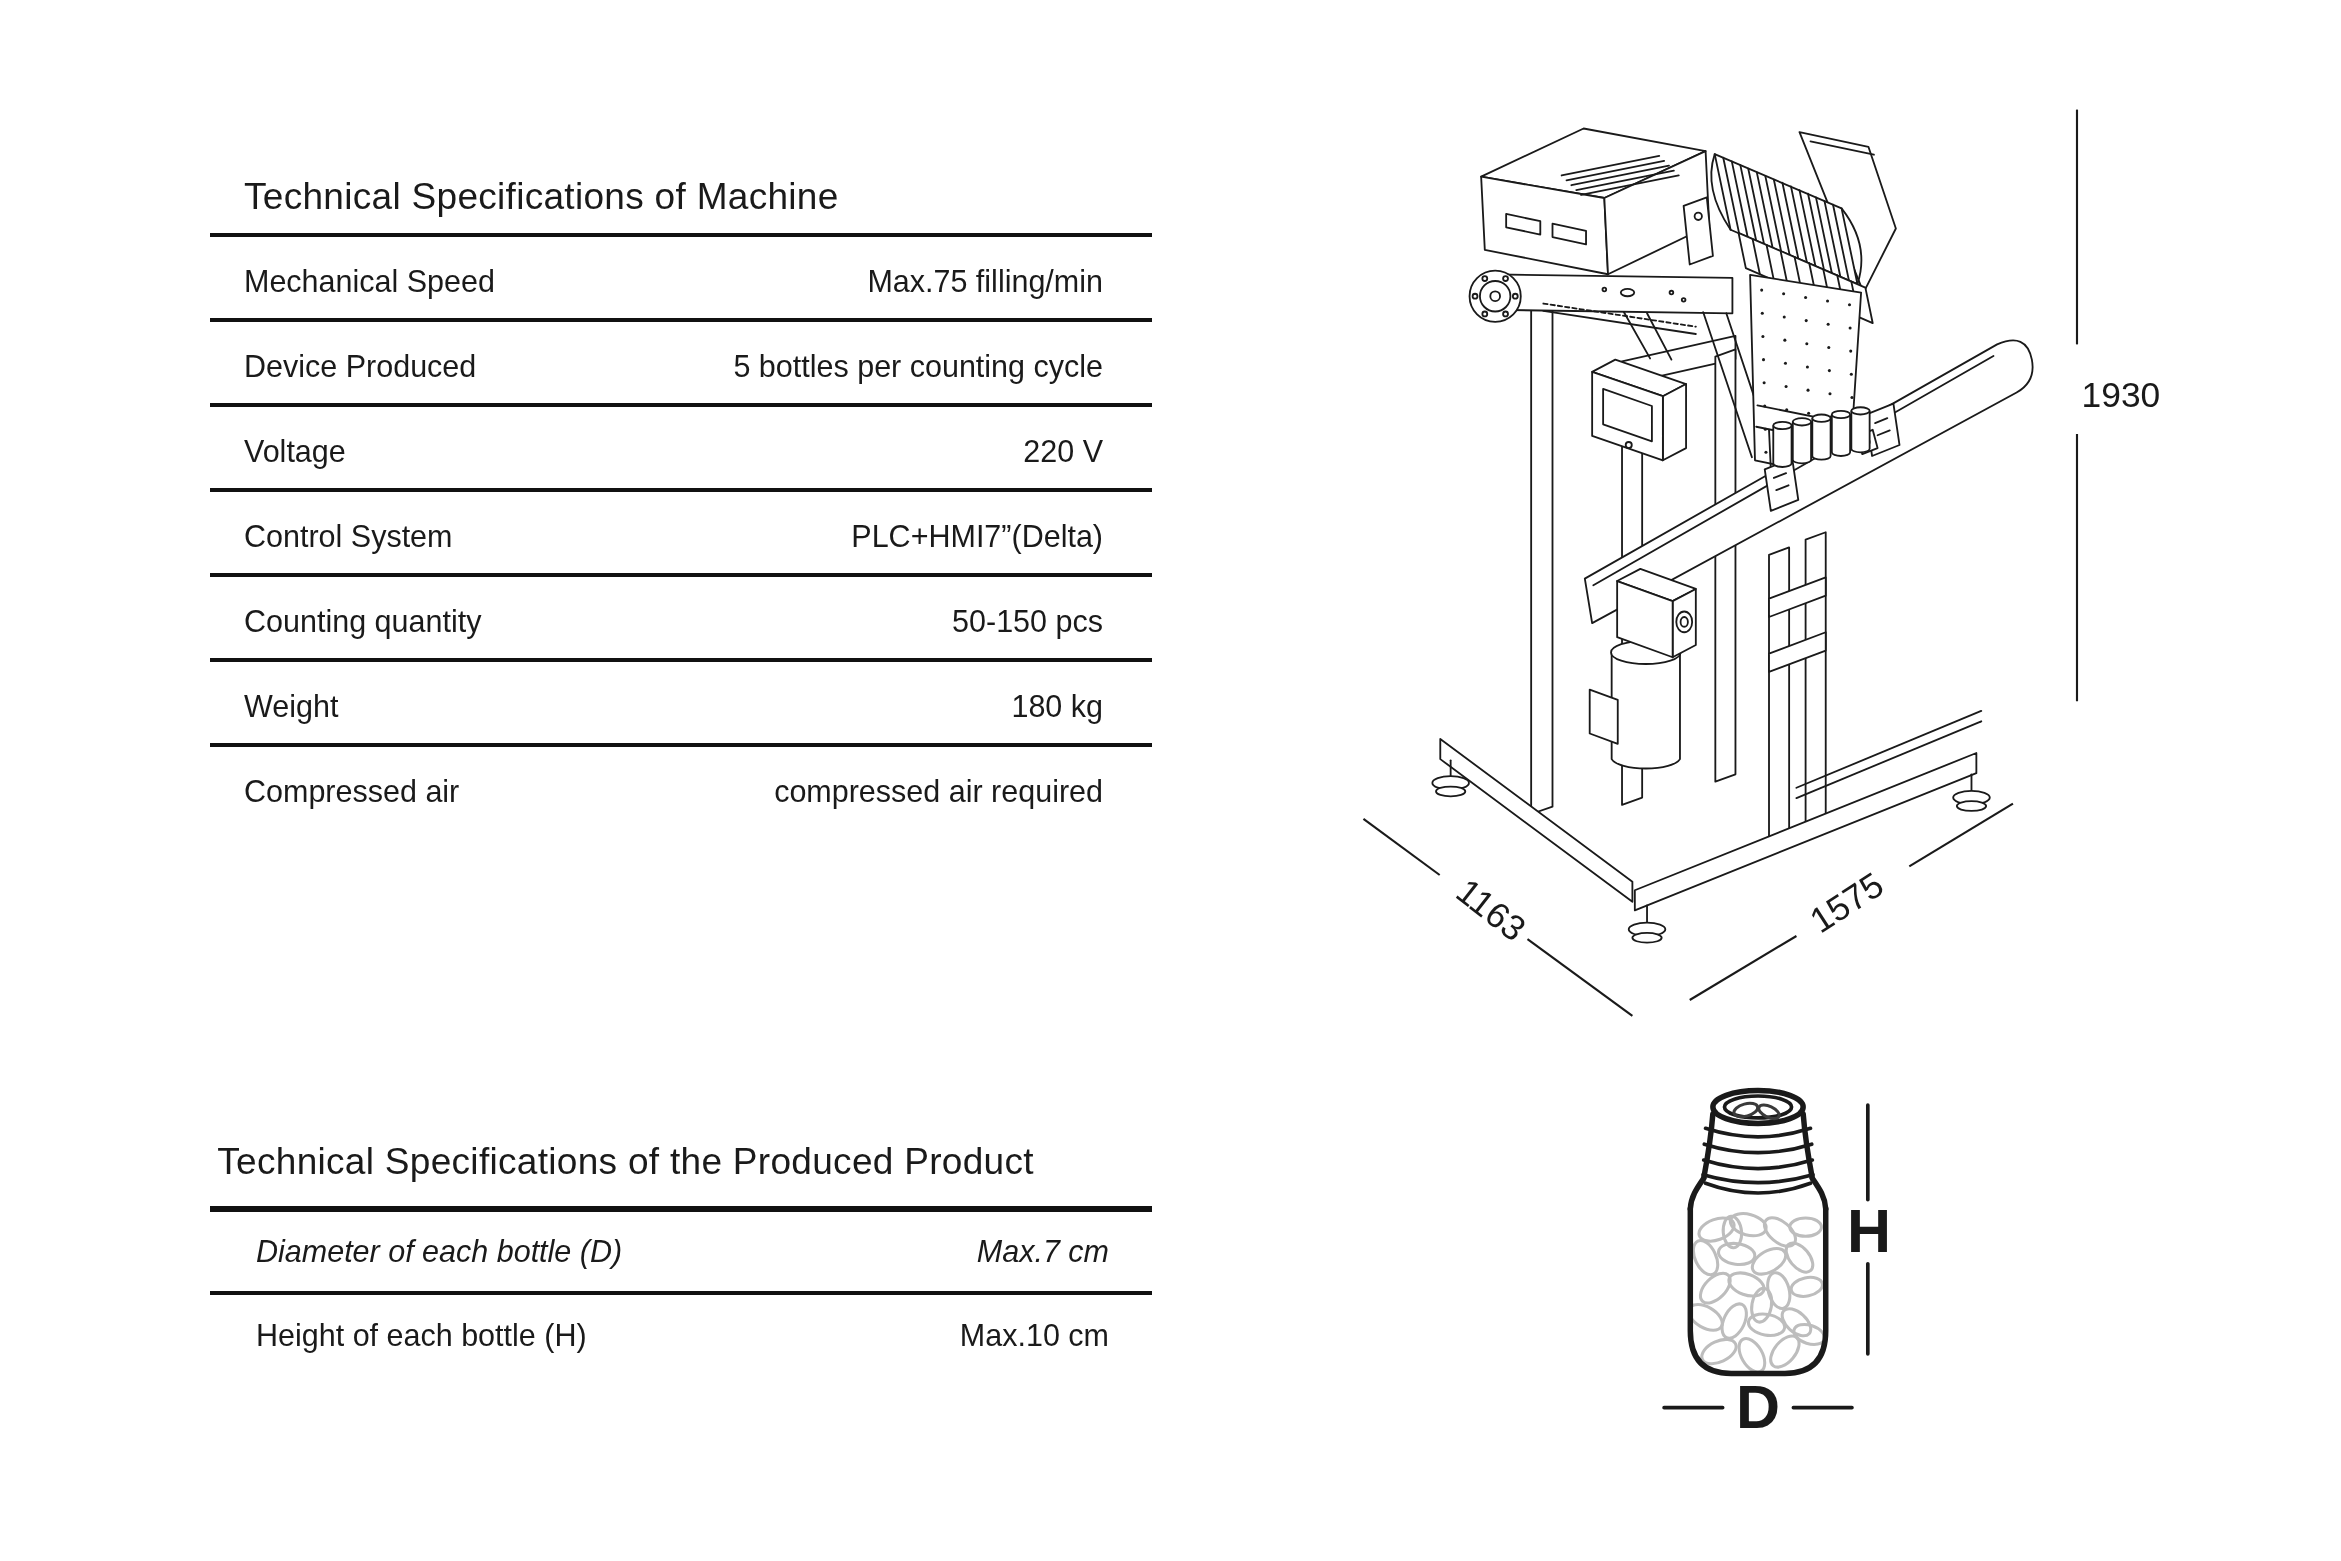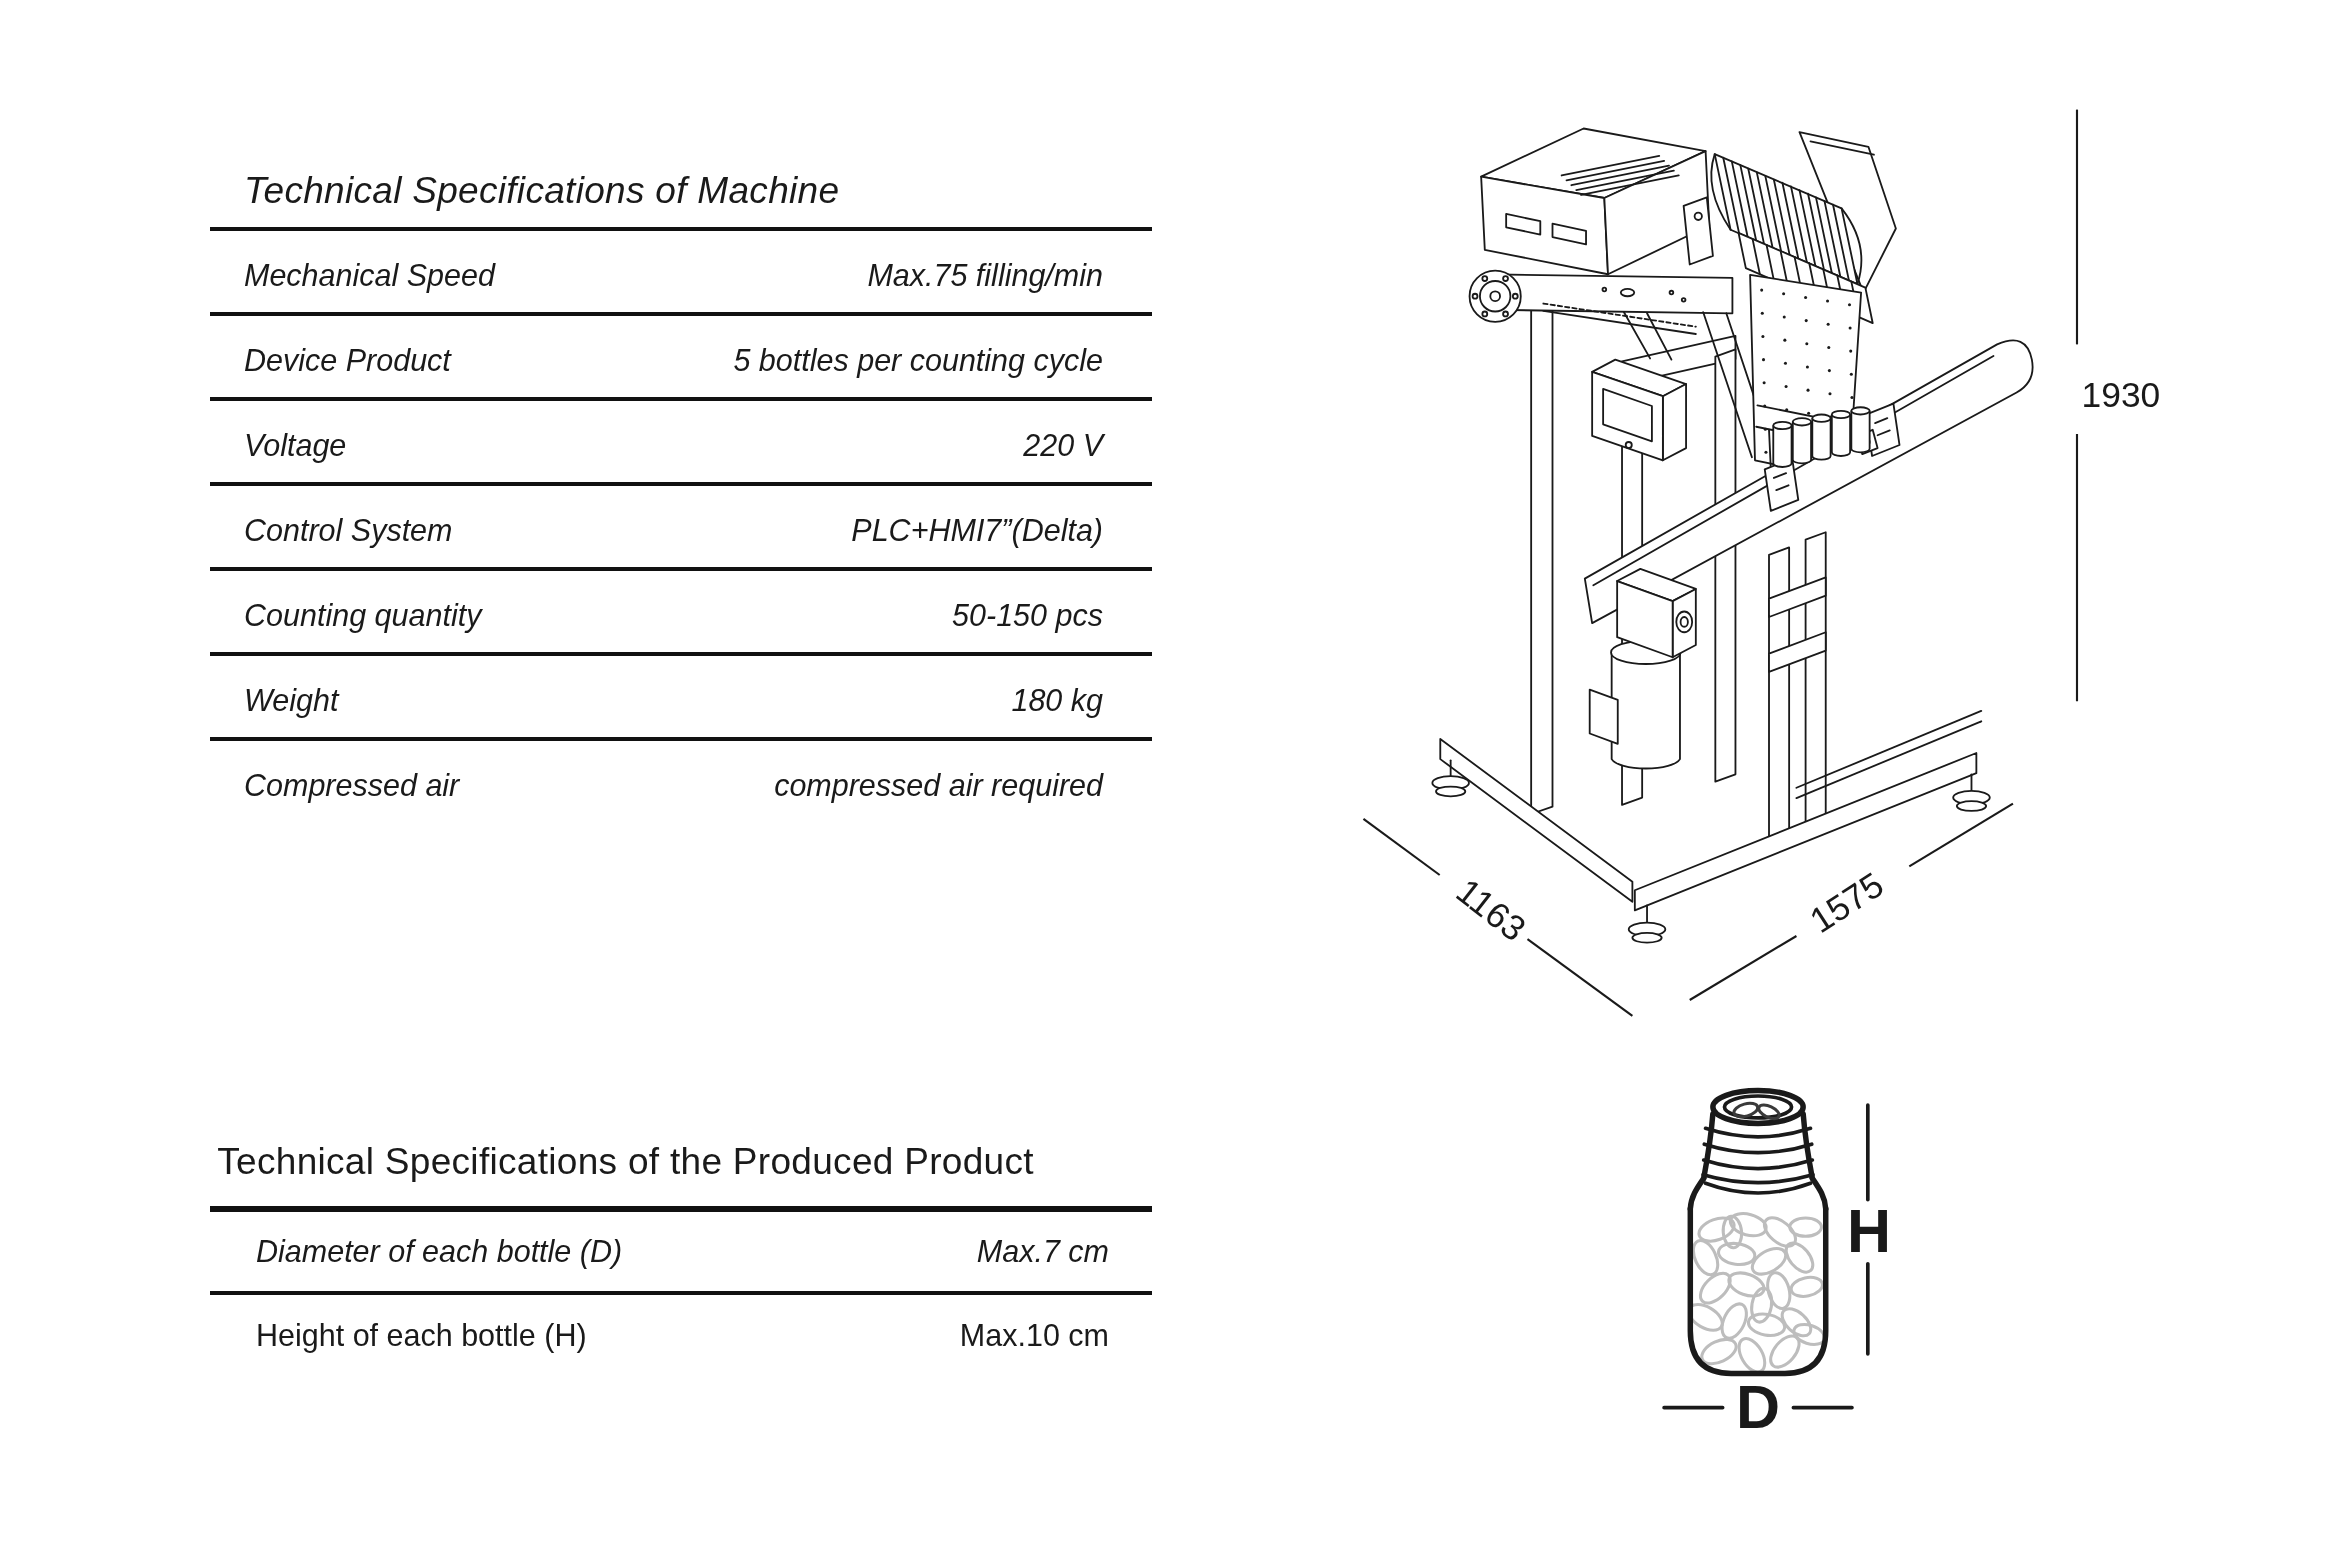--- a/index.html
+++ b/index.html
@@ -2,21 +2,21 @@
 <html style="font-size:9.8px"><head>
 <meta charset="utf-8">
 <style>
   html,body{margin:0;padding:0;background:#fff;}
   .page{
     position:relative;width:2342px;height:1561px;background:#ffffff;
     font-family:"Liberation Sans","DejaVu Sans",sans-serif;color:#1a1a1a;overflow:hidden;
   }
   
   .spec-block{position:absolute;width:942px;}
-  .machine-specs{left:210px;top:154px;font-style:italic;}
+  .machine-specs{left:210px;top:160px;}
   .product-specs{left:210px;top:1118px;}
   .spec-title{display:flex;align-items:center;font-size:37px;letter-spacing:0.3px;}
   .machine-specs .spec-title{height:73px;padding-left:34px;}
   .product-specs .spec-title{height:88px;padding-left:7.3px;}
   .spec-rows{width:100%;}
   .spec-row{
     box-sizing:border-box;display:flex;align-items:center;justify-content:space-between;
     font-size:30.5px;
   }
   .machine-specs .spec-row{height:85px;border-top:4.9px solid #111;padding:8px 49px 0 34px;}
@@ -44,21 +44,21 @@
 <div class="page">
 
   <section class="spec-block machine-specs">
     <div class="spec-title">Technical Specifications of Machine</div>
     <div class="spec-rows">
       <div class="spec-row">
         <span class="spec-label">Mechanical Speed</span>
         <span class="spec-value">Max.75 filling/min</span>
       </div>
       <div class="spec-row">
-        <span class="spec-label">Device Product</span>
+        <span class="spec-label">Device Produced</span>
         <span class="spec-value">5 bottles per counting cycle</span>
       </div>
       <div class="spec-row">
         <span class="spec-label">Voltage</span>
         <span class="spec-value">220 V</span>
       </div>
       <div class="spec-row">
         <span class="spec-label">Control System</span>
         <span class="spec-value">PLC+HMI7”(Delta)</span>
       </div>

